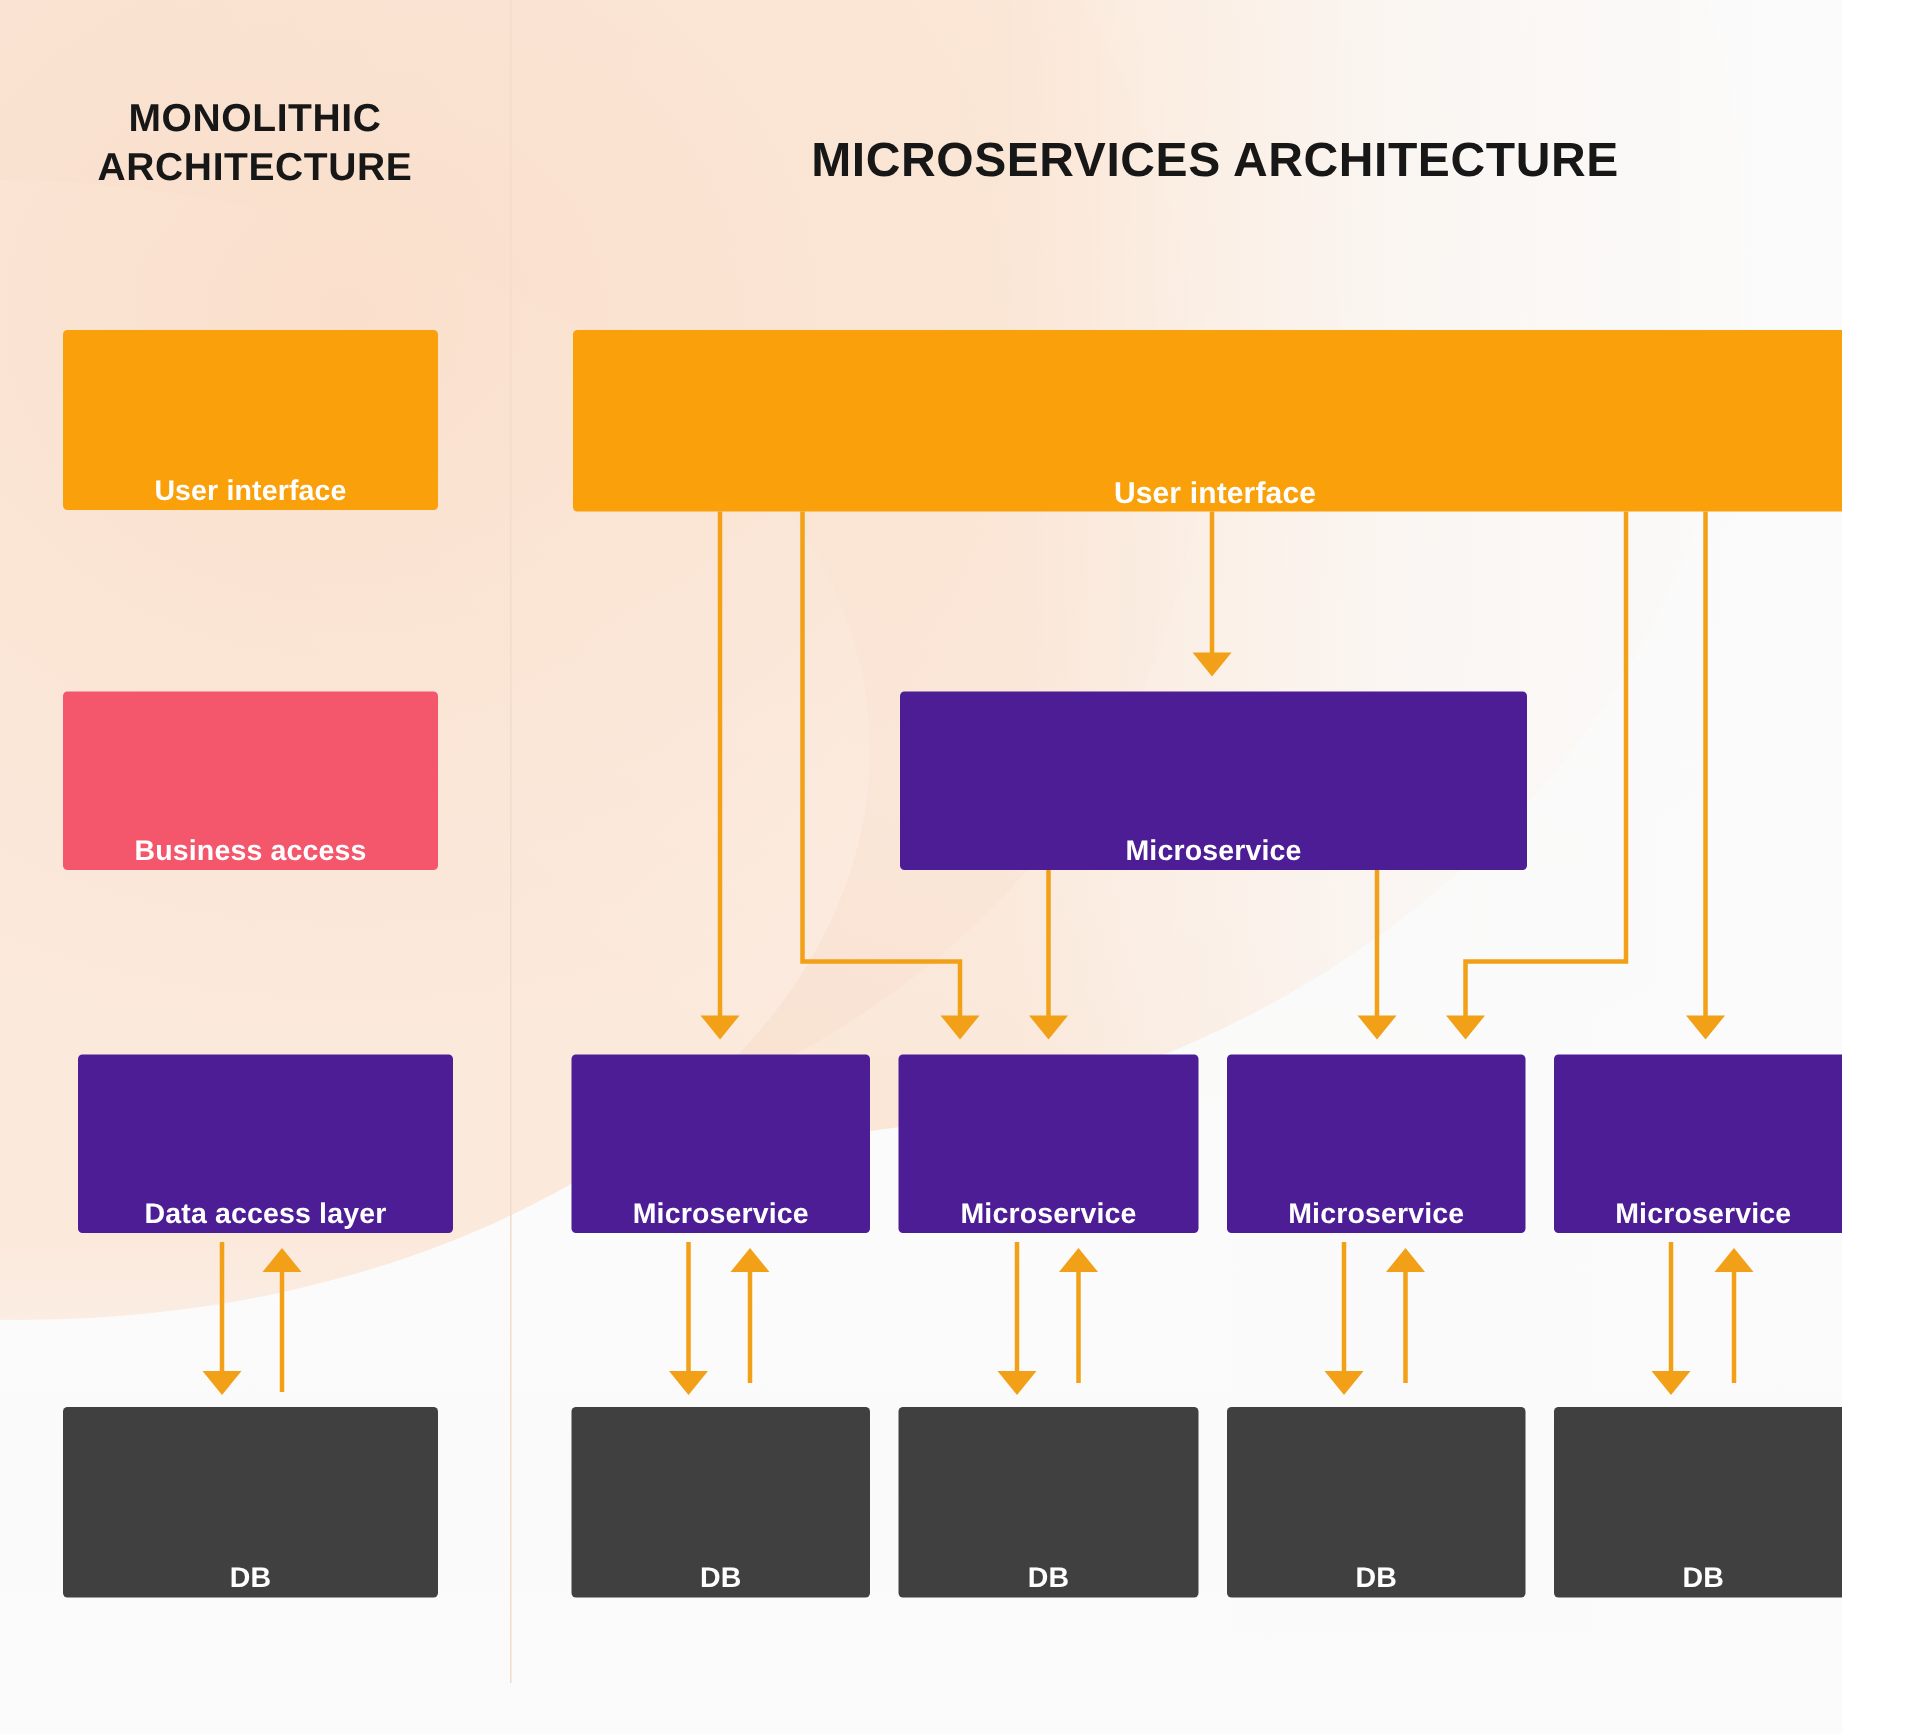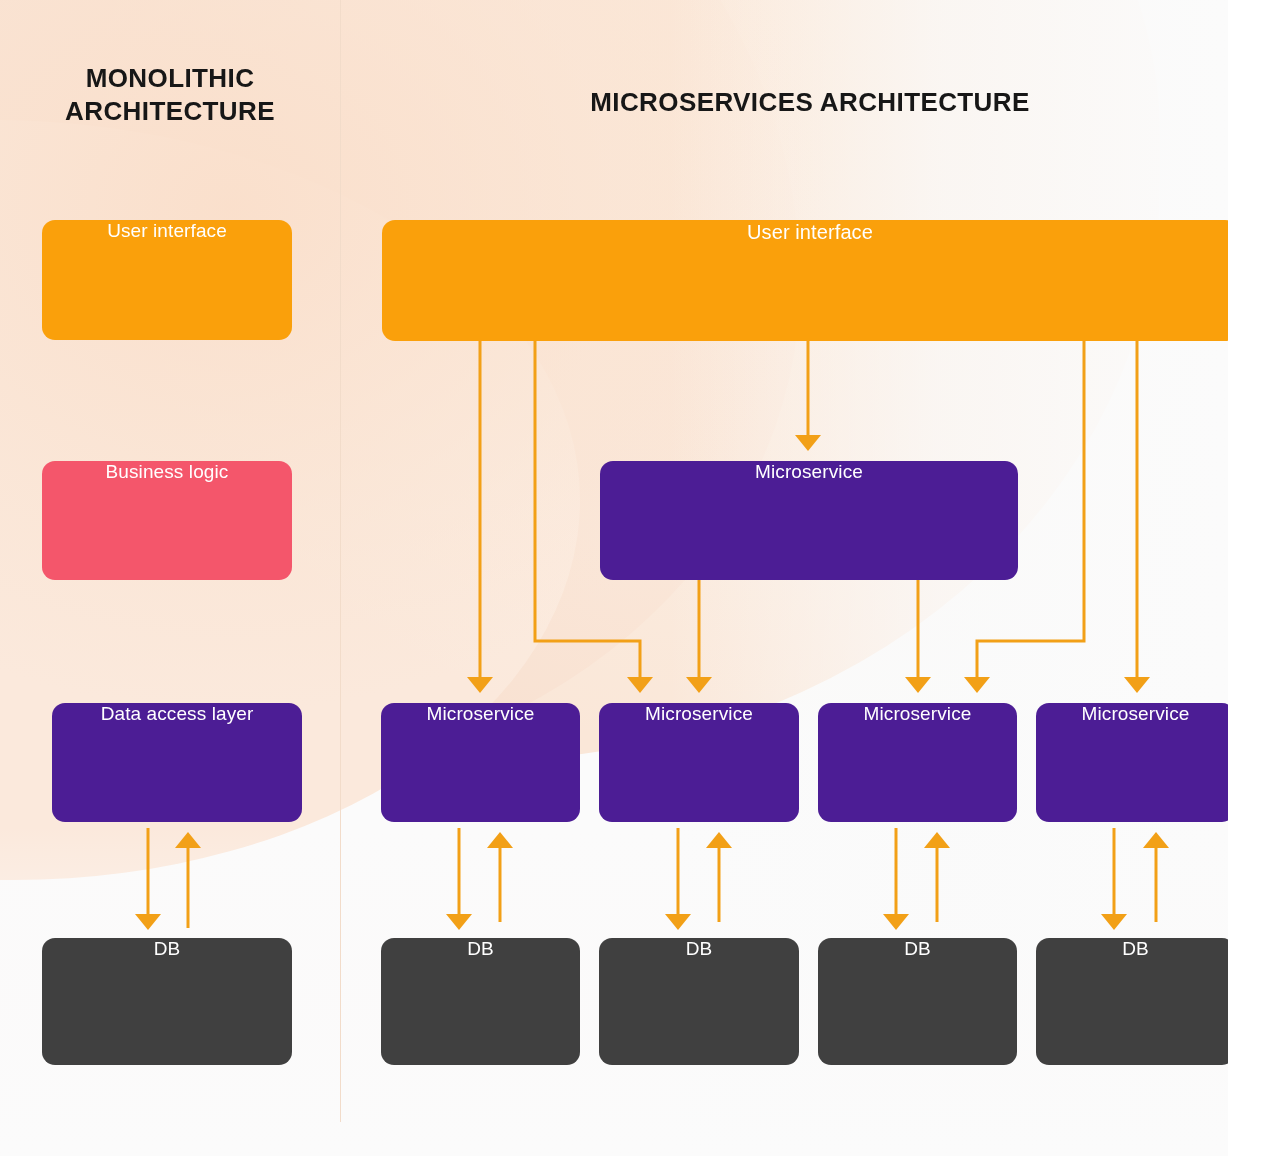--- a/index.html
+++ b/index.html
@@ -94,33 +94,33 @@
   #title-mono {
     left: 10px;
     top: 62px;
     width: 320px;
     font-size: 26px;
   }
   #title-micro {
     left: 340px;
     top: 86px;
     width: 940px;
-    font-size: 26px;
+    font-size: 32px;
   }
 
   
   .node {
     position: absolute;
-    border-radius: 13px;
+    border-radius: 3px;
     display: flex;
-    align-items: flex-start;
+    align-items: flex-end;
     justify-content: center;
     color: #ffffff;
     font-size: 19px;
-    font-weight: 400;
+    font-weight: 700;
     letter-spacing: 0.1px;
     text-align: center;
     line-height: 1.2;
     padding: 0 8px;
   }
   .node.orange { background: #faa00b; }
   .node.pink   { background: #f4566b; }
   .node.blue   { background: #4c1d95; }
   .node.green  { background: #404040; }
 
@@ -188,21 +188,21 @@
       <polygon points="1101,914 1127,914 1114,930" fill="#f2a017"></polygon>
       <path d="M 1156 922 L 1156 847" fill="none" stroke="#f2a017" stroke-width="3" stroke-linecap="butt" stroke-linejoin="miter"></path>
       <polygon points="1143,848 1169,848 1156,832" fill="#f2a017"></polygon>
     </svg>
 
   <div id="nodes">
       <div class="node orange" style="left: 42px; top: 220px; width: 250px; height: 120px;">
         <span>User interface</span>
       </div>
       <div class="node pink" style="left: 42px; top: 461px; width: 250px; height: 119px;">
-        <span>Business logic</span>
+        <span>Business access</span>
       </div>
       <div class="node blue" style="left: 52px; top: 703px; width: 250px; height: 119px;">
         <span>Data access layer</span>
       </div>
       <div class="node green" style="left: 42px; top: 938px; width: 250px; height: 127px;">
         <span>DB</span>
       </div>
       <div class="node orange wide-ui" style="left: 382px; top: 220px; width: 856px; height: 121px;">
         <span>User interface</span>
       </div>

